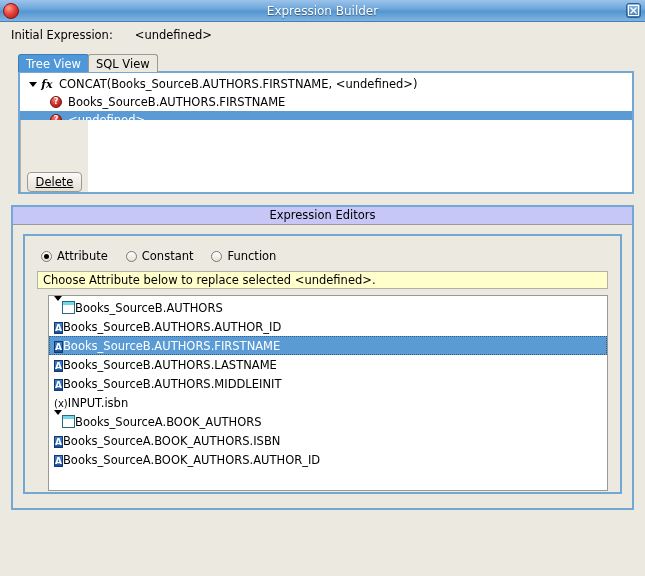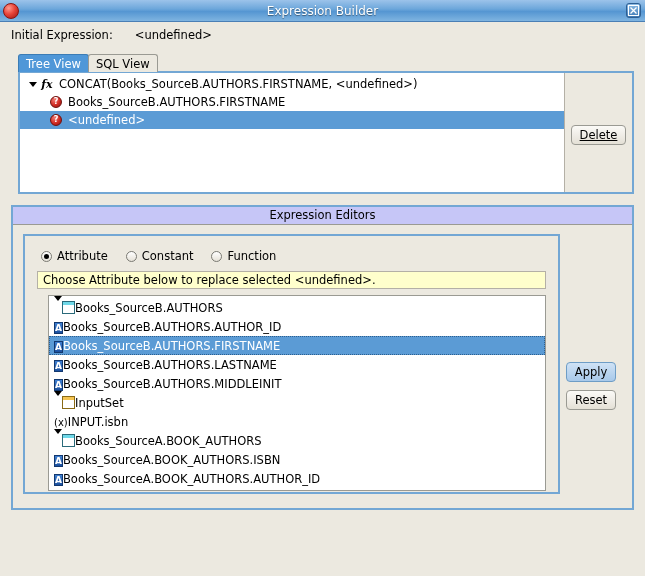--- a/index.html
+++ b/index.html
@@ -110,20 +110,21 @@
   
   .tree-panel {
     margin: 0 11px 8px 18px;
     height: 123px;
     border: 2px solid #73a7d4;
     background: #ffffff;
     display: flex;
     box-sizing: border-box;
     position: relative;
     top: -1px;
+    flex-direction: column;
   }
   .tree-list {
     flex: 1;
     background: #ffffff;
     padding-top: 2px;
     overflow: hidden;
   }
   .tree-side {
     width: 68px;
     background: #ece9e0;
@@ -470,27 +471,20 @@
             <span class="ticon"><span class="icon-a">A</span></span>
             <span>Books_SourceB.AUTHORS.LASTNAME</span>
           </div>
 
           <div class="anode">
             <span class="indent"></span>
             <span class="ticon"><span class="icon-a">A</span></span>
             <span>Books_SourceB.AUTHORS.MIDDLEINIT</span>
           </div>
 
-          <div class="anode">
-            <span class="twisty"><span class="twisty-glyph"></span></span>
-            <span class="ticon">
-                <span class="icon-table orange"></span>
-              </span>
-            <span>InputSet</span>
-          </div>
 
           <div class="anode">
             <span class="indent"></span>
             <span class="ticon"><span class="icon-x">(x)</span></span>
             <span>INPUT.isbn</span>
           </div>
 
           <div class="anode">
             <span class="twisty"><span class="twisty-glyph"></span></span>
             <span class="ticon">
@@ -507,21 +501,17 @@
 
           <div class="anode">
             <span class="indent"></span>
             <span class="ticon"><span class="icon-a">A</span></span>
             <span>Books_SourceA.BOOK_AUTHORS.AUTHOR_ID</span>
           </div>
 
         </div>
       </div>
 
-      <div class="side-buttons">
-        <button class="btn default">Apply</button>
-        <button class="btn">Reset</button>
-      </div>
     </div>
   </div>
 
 
 </div>
 
 </body></html>

